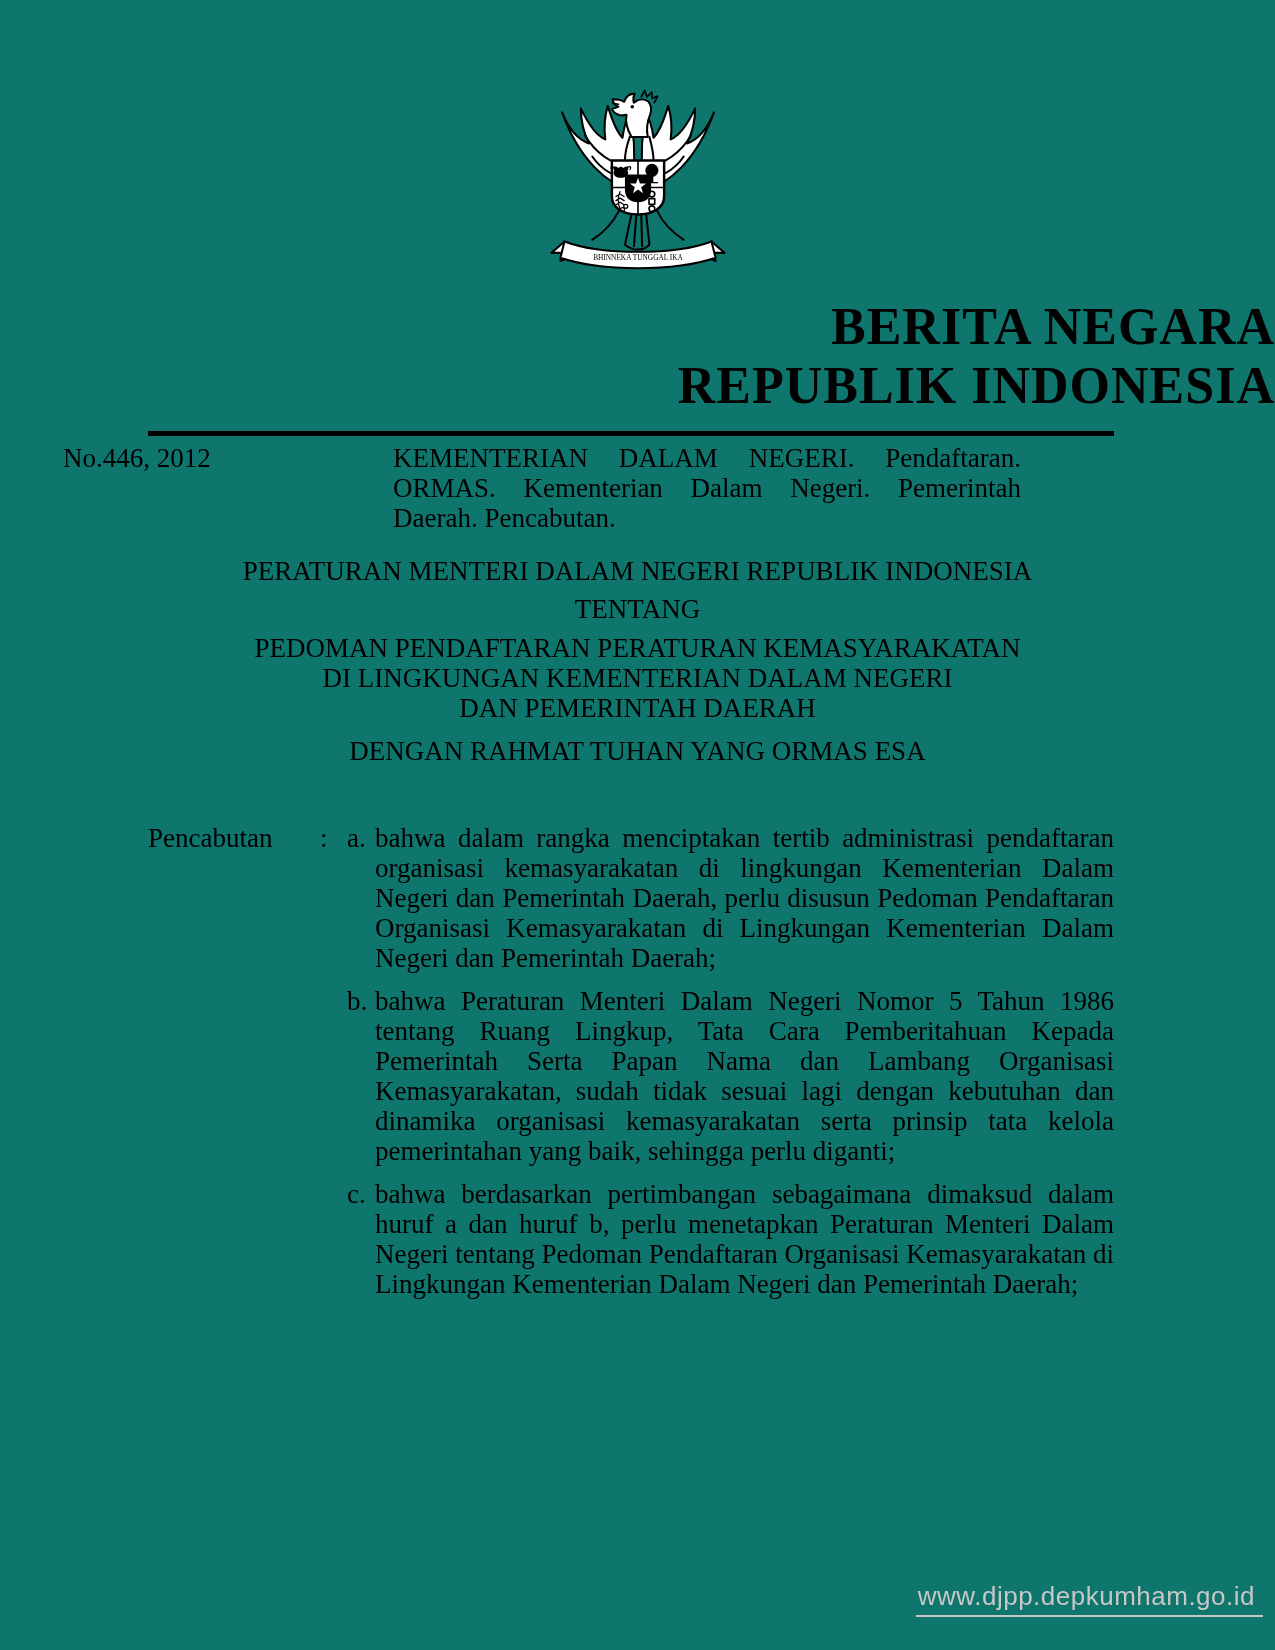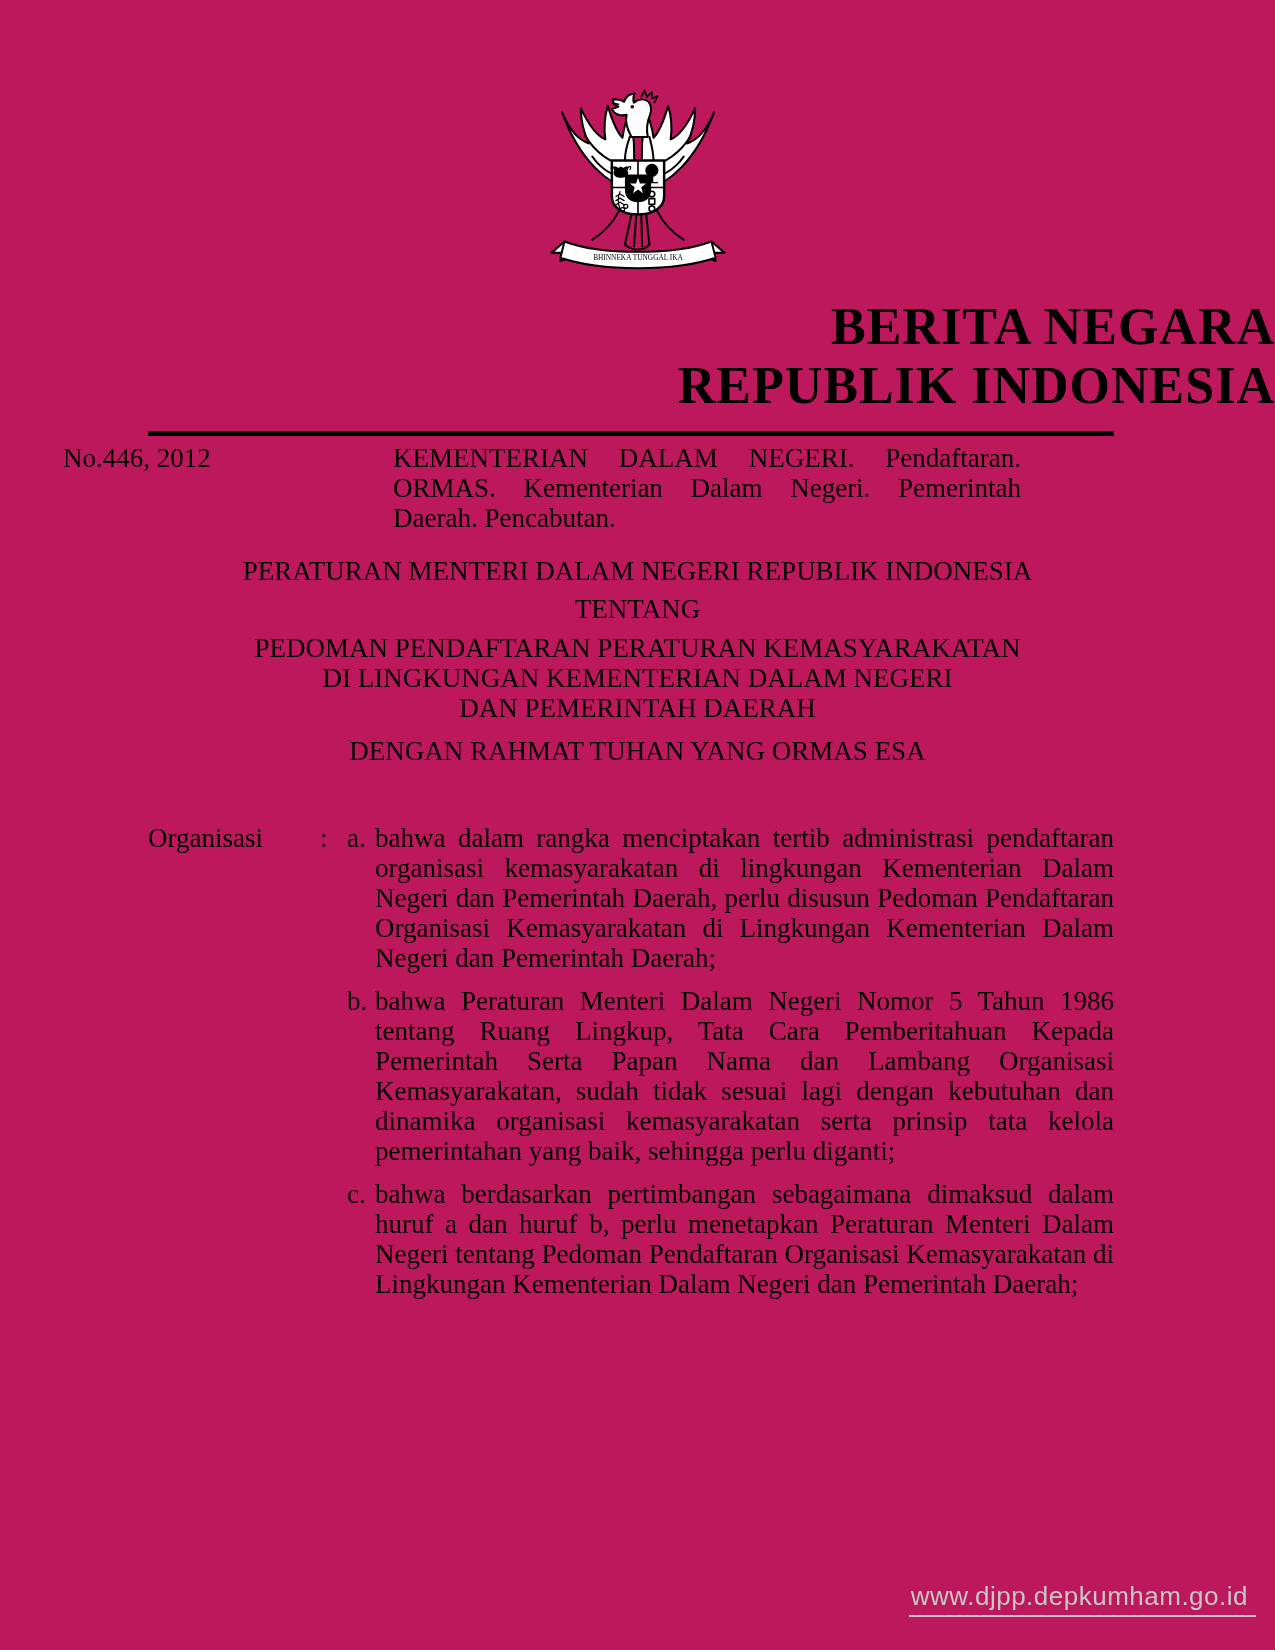--- a/index.html
+++ b/index.html
@@ -1,20 +1,20 @@
 <!DOCTYPE html>
 <html><head>
 <meta charset="utf-8">
 <style>
   html, body { margin: 0; padding: 0; background: #ffffff; }
   .page {
     position: relative;
     width: 1275px;
     height: 1650px;
-    background: #be185d;
+    background: #0f766e;
     color: #000000;
     font-family: "Liberation Serif", serif;
     overflow: hidden;
   }
   .emblem { display: block; margin: 86px auto 0 auto; }
   .gz-title {
     text-align: right;
     margin-top: 21px;
     font-weight: 700;
     font-size: 52px;
@@ -61,21 +61,21 @@
   .mn-letter { width: 28px; flex: none; }
   .mn-text {
     flex: 1;
     margin: 0;
     text-align: justify;
     hyphens: none;
   }
   .watermark {
     position: absolute;
     top: 1581px;
-    right: 19px;
+    right: 12px;
     font-family: "Liberation Sans", sans-serif;
     font-size: 26px;
     letter-spacing: 0.5px;
     color: #c7c7c7;
     border-bottom: 2px solid #c7c7c7;
     padding: 0 8px 3px 2px;
   }
 </style>
 </head>
 <body>
@@ -146,21 +146,21 @@
   <section class="headings">
     <div class="h-line h1">PERATURAN MENTERI DALAM NEGERI REPUBLIK INDONESIA</div>
     <div class="h-line h3">TENTANG</div>
     <div class="h-line">PEDOMAN PENDAFTARAN PERATURAN KEMASYARAKATAN</div>
     <div class="h-line">DI LINGKUNGAN KEMENTERIAN DALAM NEGERI</div>
     <div class="h-line">DAN PEMERINTAH DAERAH</div>
     <div class="h-line invocation">DENGAN RAHMAT TUHAN YANG ORMAS ESA</div>
   </section>
 
   <section class="mn">
-    <div class="mn-label">Organisasi</div>
+    <div class="mn-label">Pencabutan</div>
     <div class="mn-colon">:</div>
     <div class="mn-items">
       <div class="mn-item">
         <span class="mn-letter">a.</span>
         <p class="mn-text">bahwa dalam rangka menciptakan tertib administrasi pendaftaran organisasi kemasyarakatan di lingkungan Kementerian Dalam Negeri dan Pemerintah Daerah, perlu disusun Pedoman Pendaftaran Organisasi Kemasyarakatan di Lingkungan Kementerian Dalam Negeri dan Pemerintah Daerah;</p>
       </div>
       <div class="mn-item">
         <span class="mn-letter">b.</span>
         <p class="mn-text">bahwa Peraturan Menteri Dalam Negeri Nomor 5 Tahun 1986 tentang Ruang Lingkup, Tata Cara Pemberitahuan Kepada Pemerintah Serta Papan Nama dan Lambang Organisasi Kemasyarakatan, sudah tidak sesuai lagi dengan kebutuhan dan dinamika organisasi kemasyarakatan serta prinsip tata kelola pemerintahan yang baik, sehingga perlu diganti;</p>
       </div>

